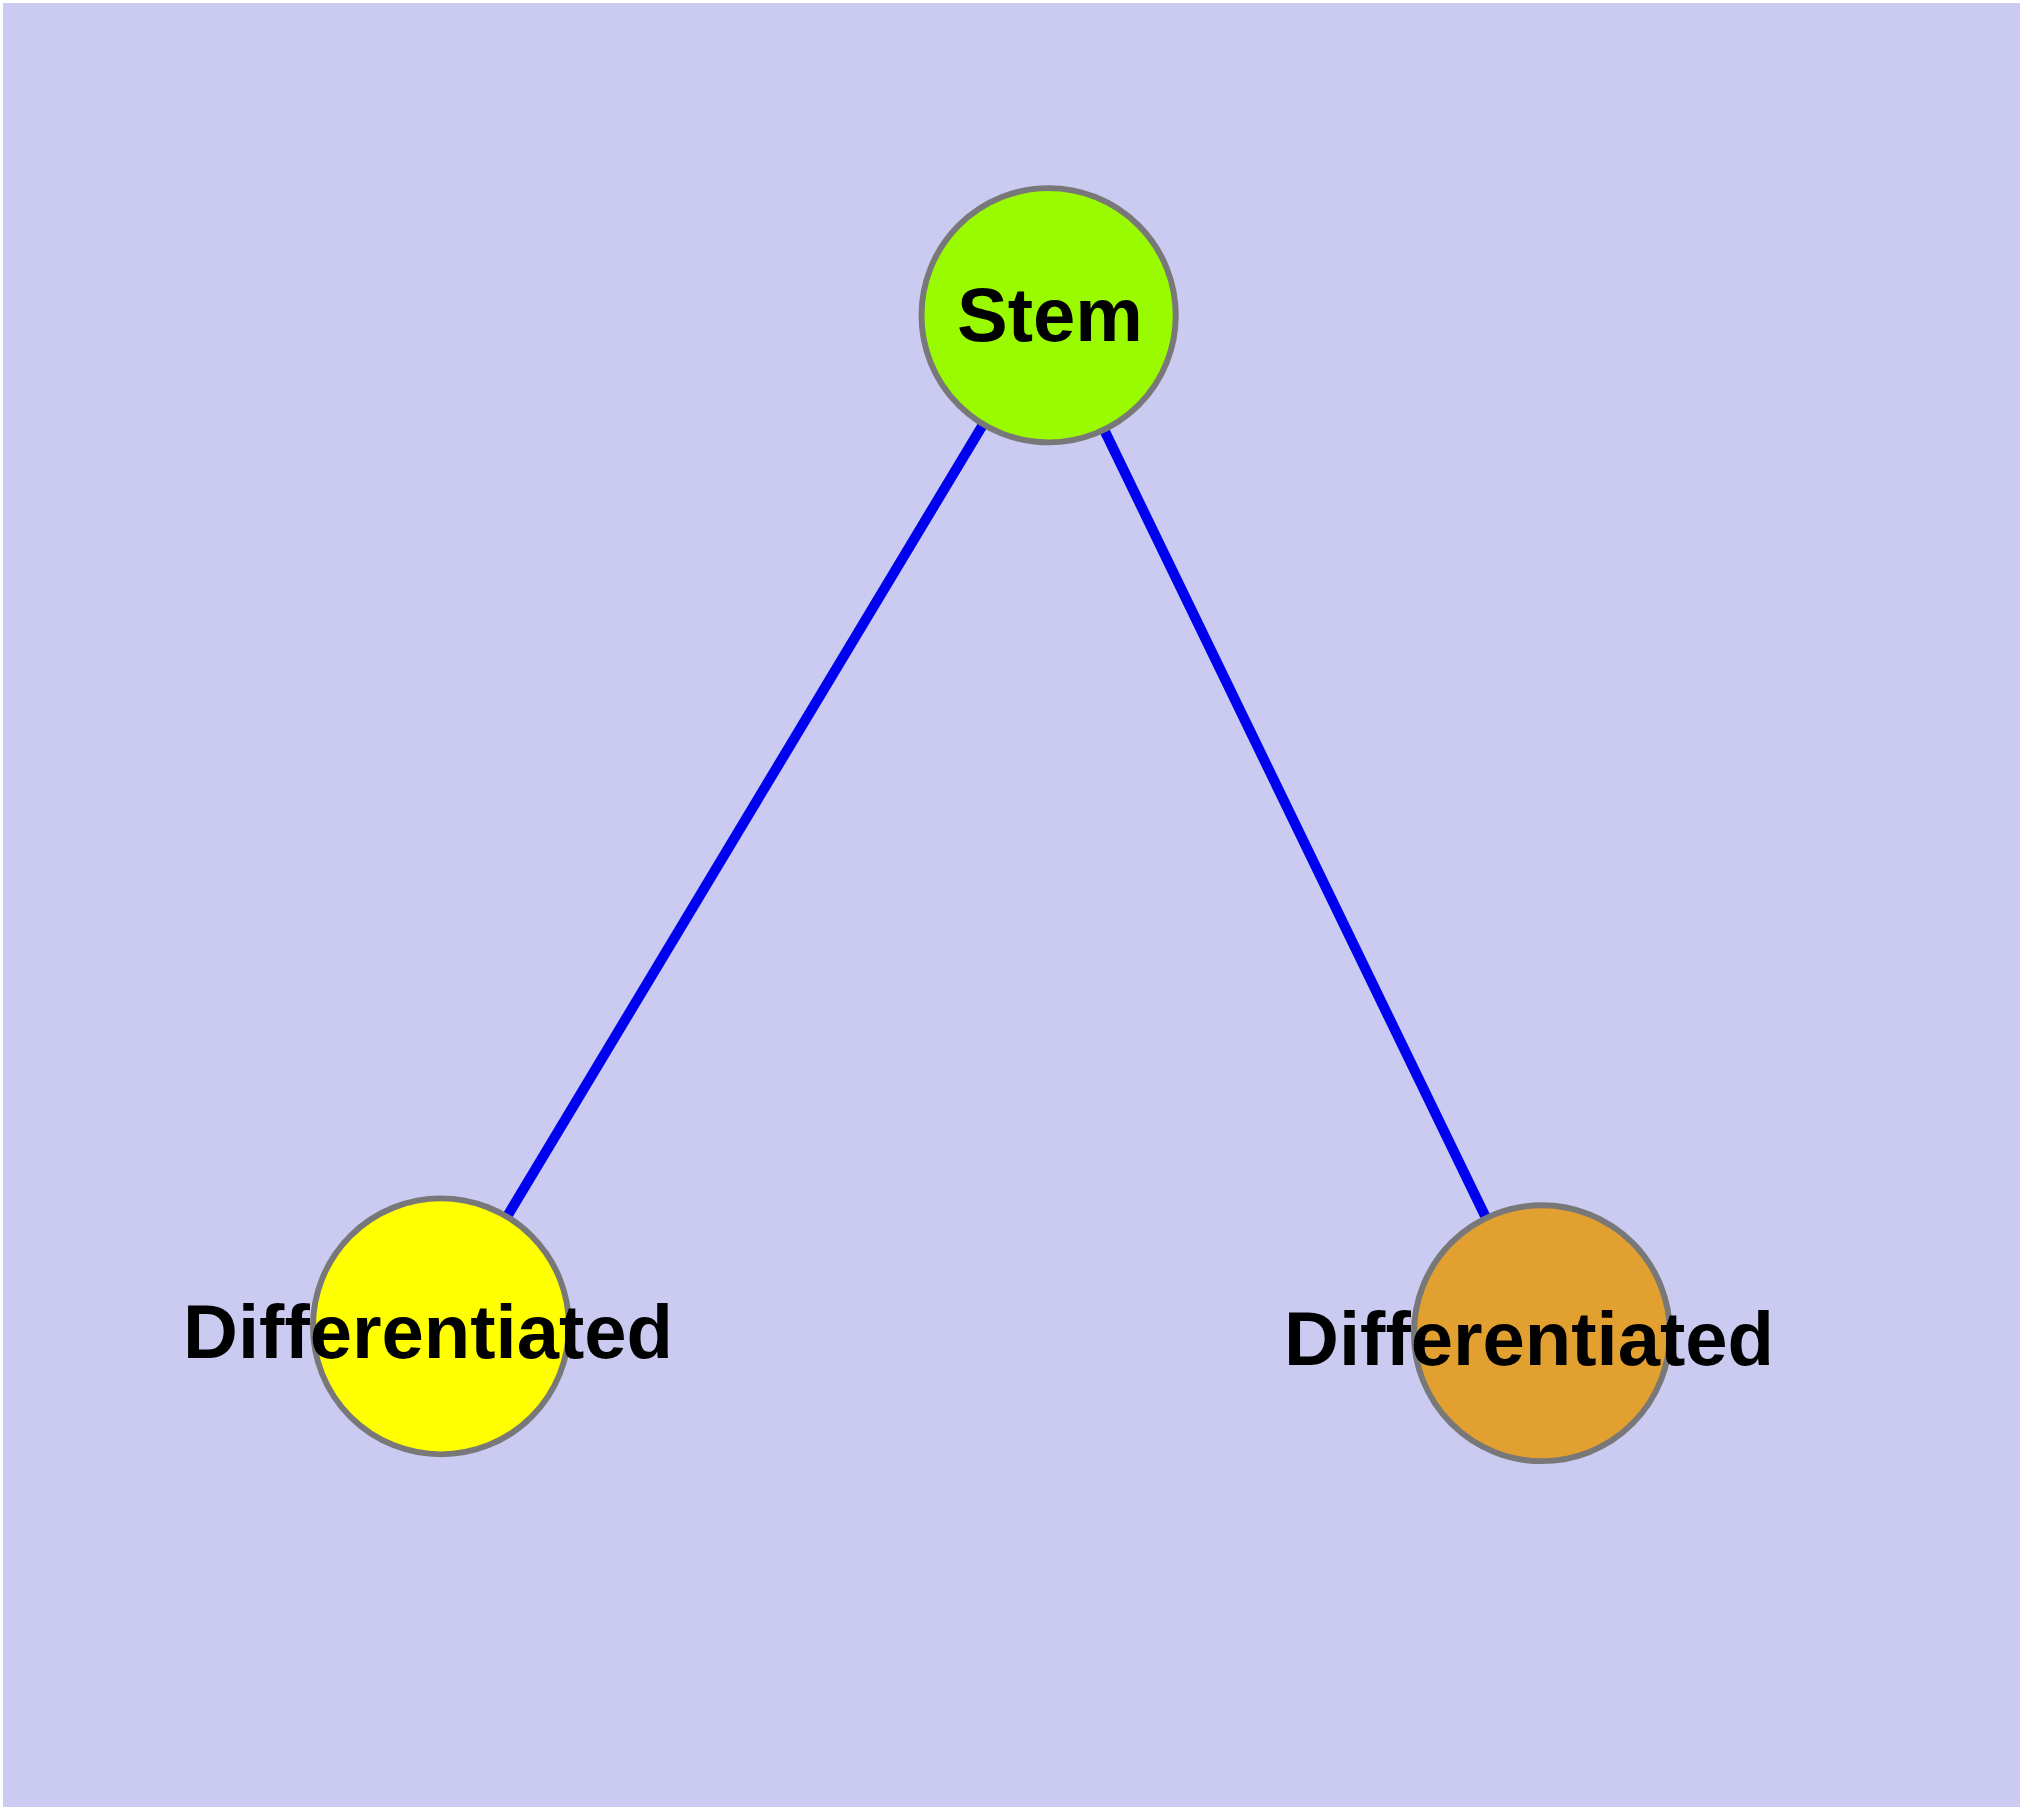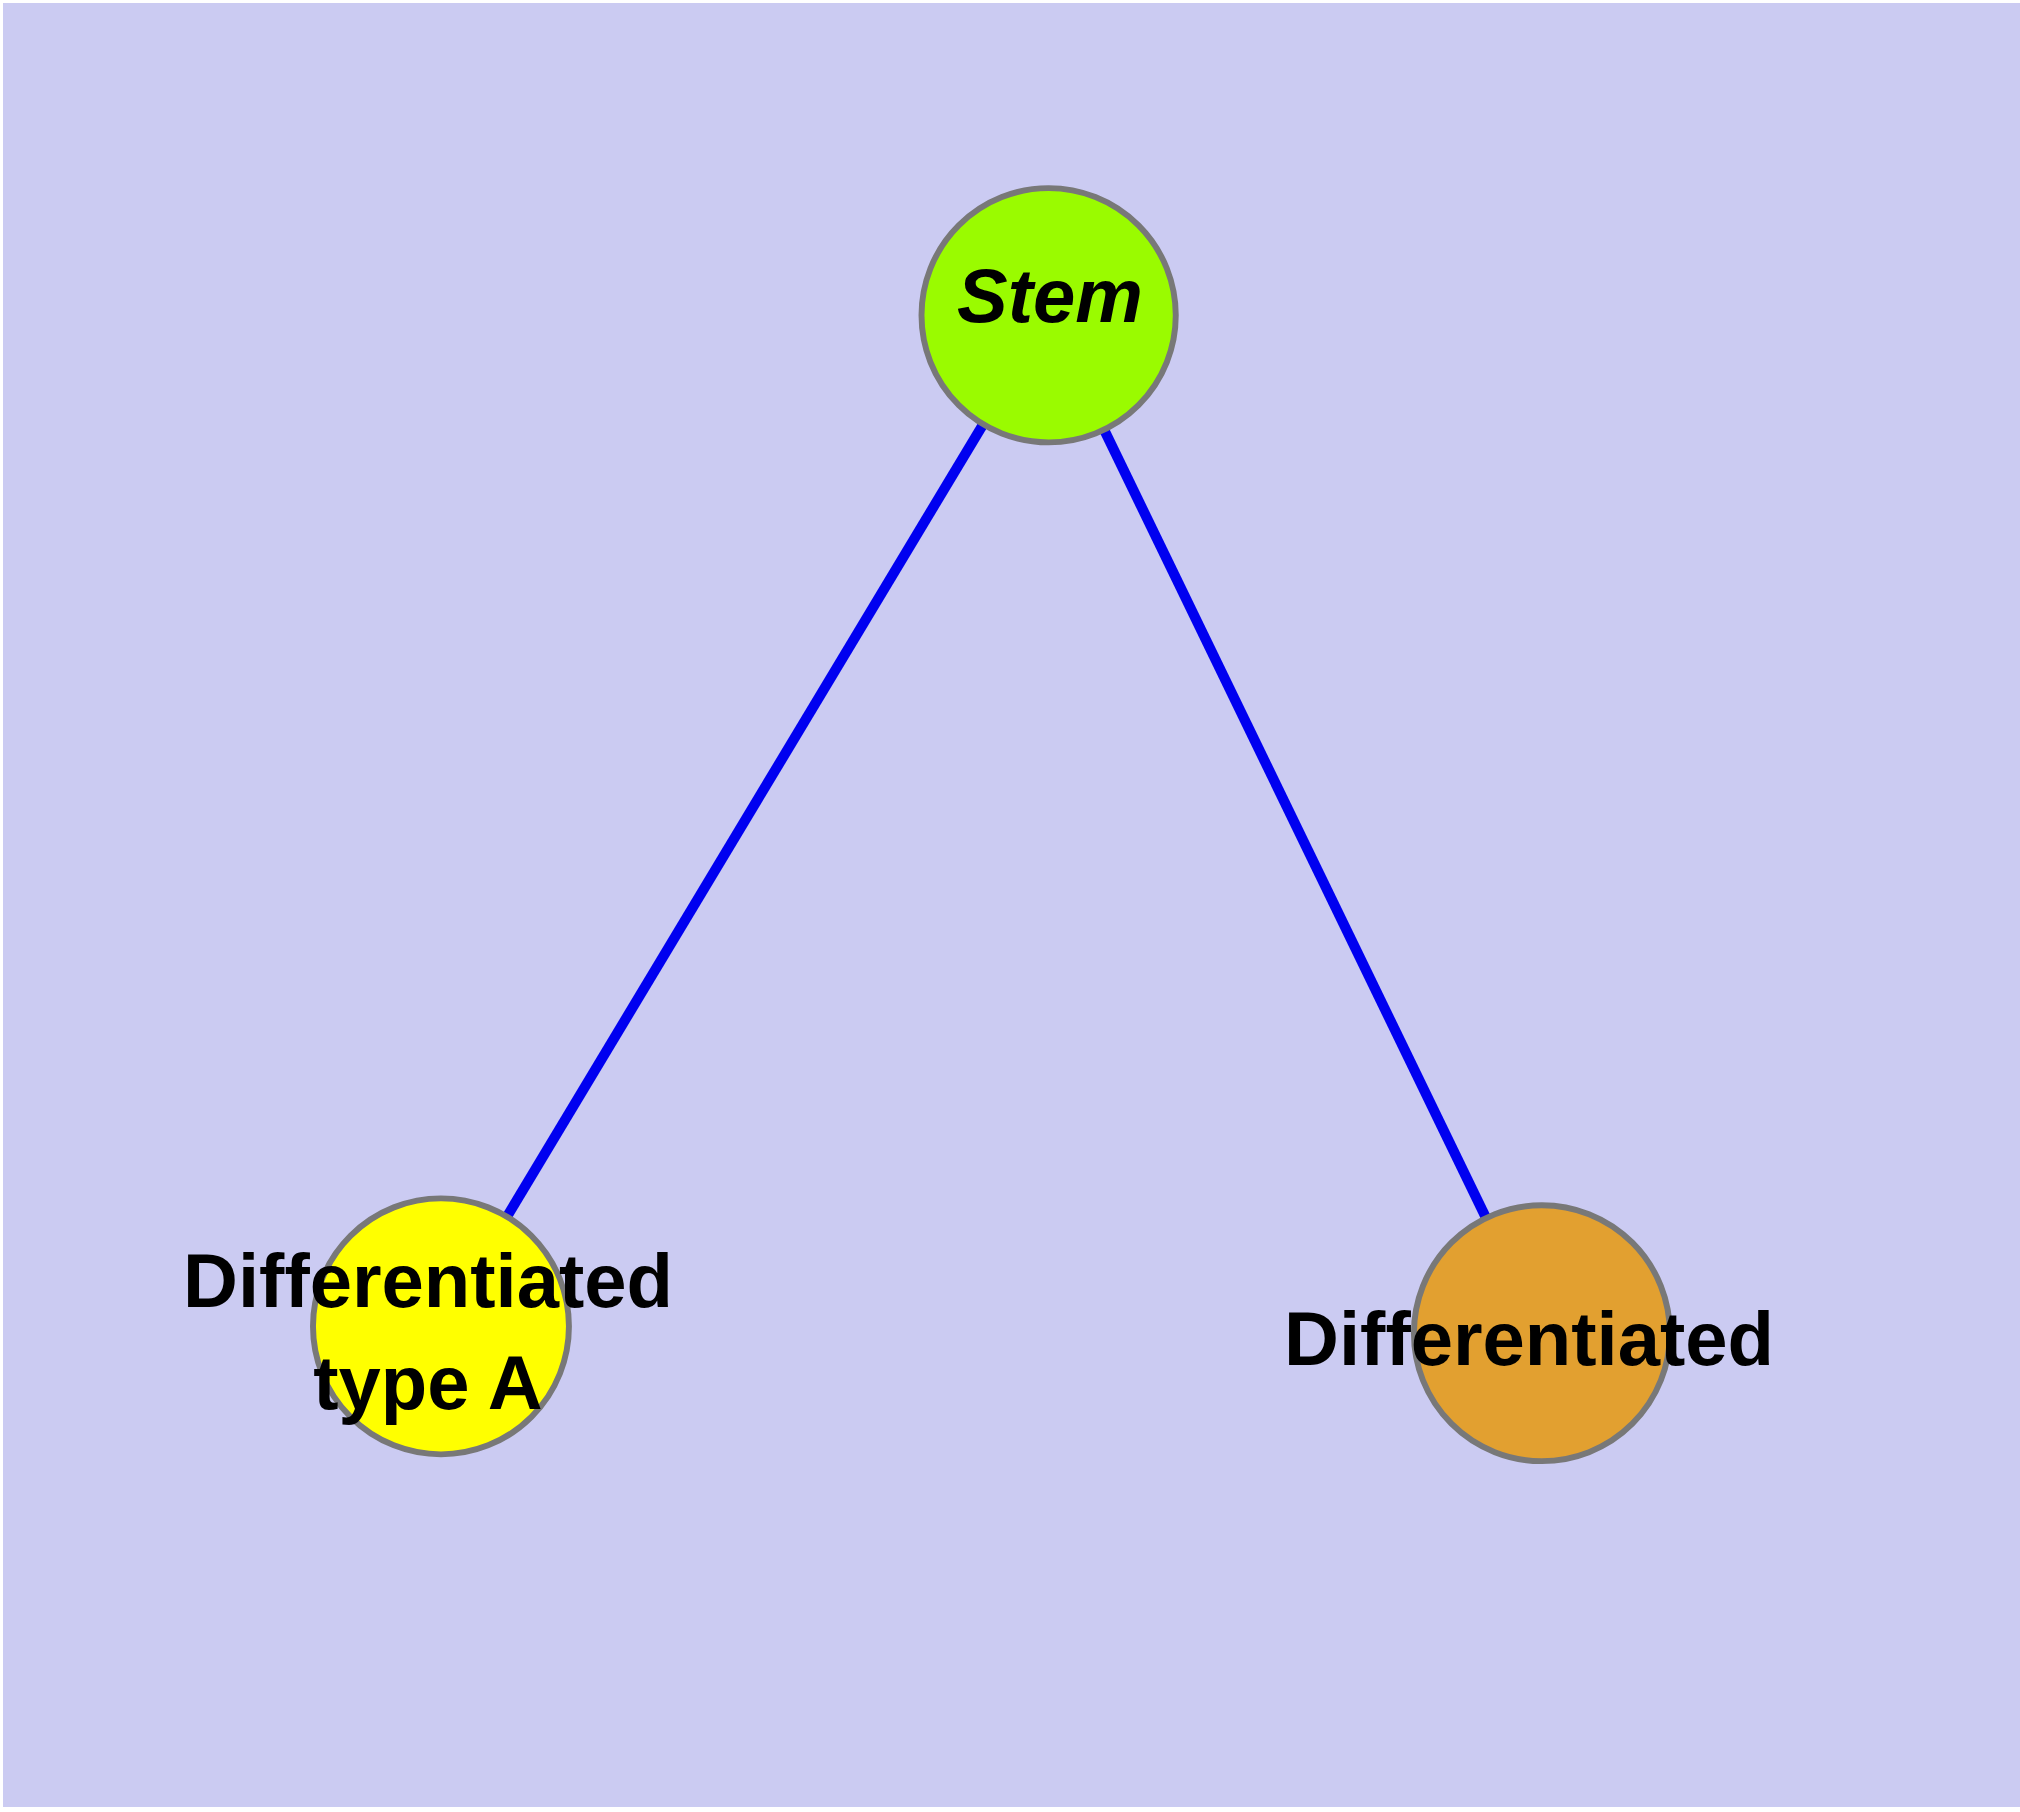--- a/index.html
+++ b/index.html
@@ -51,25 +51,24 @@
 
     <line x1="1237" y1="372" x2="1819" y2="1573" stroke-width="12" stroke="#0000F0"></line>
 
     <circle cx="1237" cy="372" r="150" stroke-width="7" fill="#9AFB00" stroke="#787878"></circle>
 
     <circle cx="520" cy="1565" r="151" stroke-width="7" fill="#FFFF00" stroke="#787878"></circle>
 
     <circle cx="1819" cy="1573" r="151" stroke-width="7" fill="#E2A030" stroke="#787878"></circle>
   </svg>
 
-  <div class="node-label" style="left: 1050px; top: 296px; font-style: italic;">Stem</div>
+  <div class="node-label" style="left: 1050px; top: 315px;">Stem</div>
 
   <div class="node-label" style="left: 428px; top: 1326px;">
     <span class="label-line">Differentiated</span>
-    <span class="label-line">type A</span>
   </div>
 
   <div class="node-label" style="left: 1529px; top: 1333px;">
     <span class="label-line">Differentiated</span>
   </div>
 
 </div>
 
 
 </body></html>

